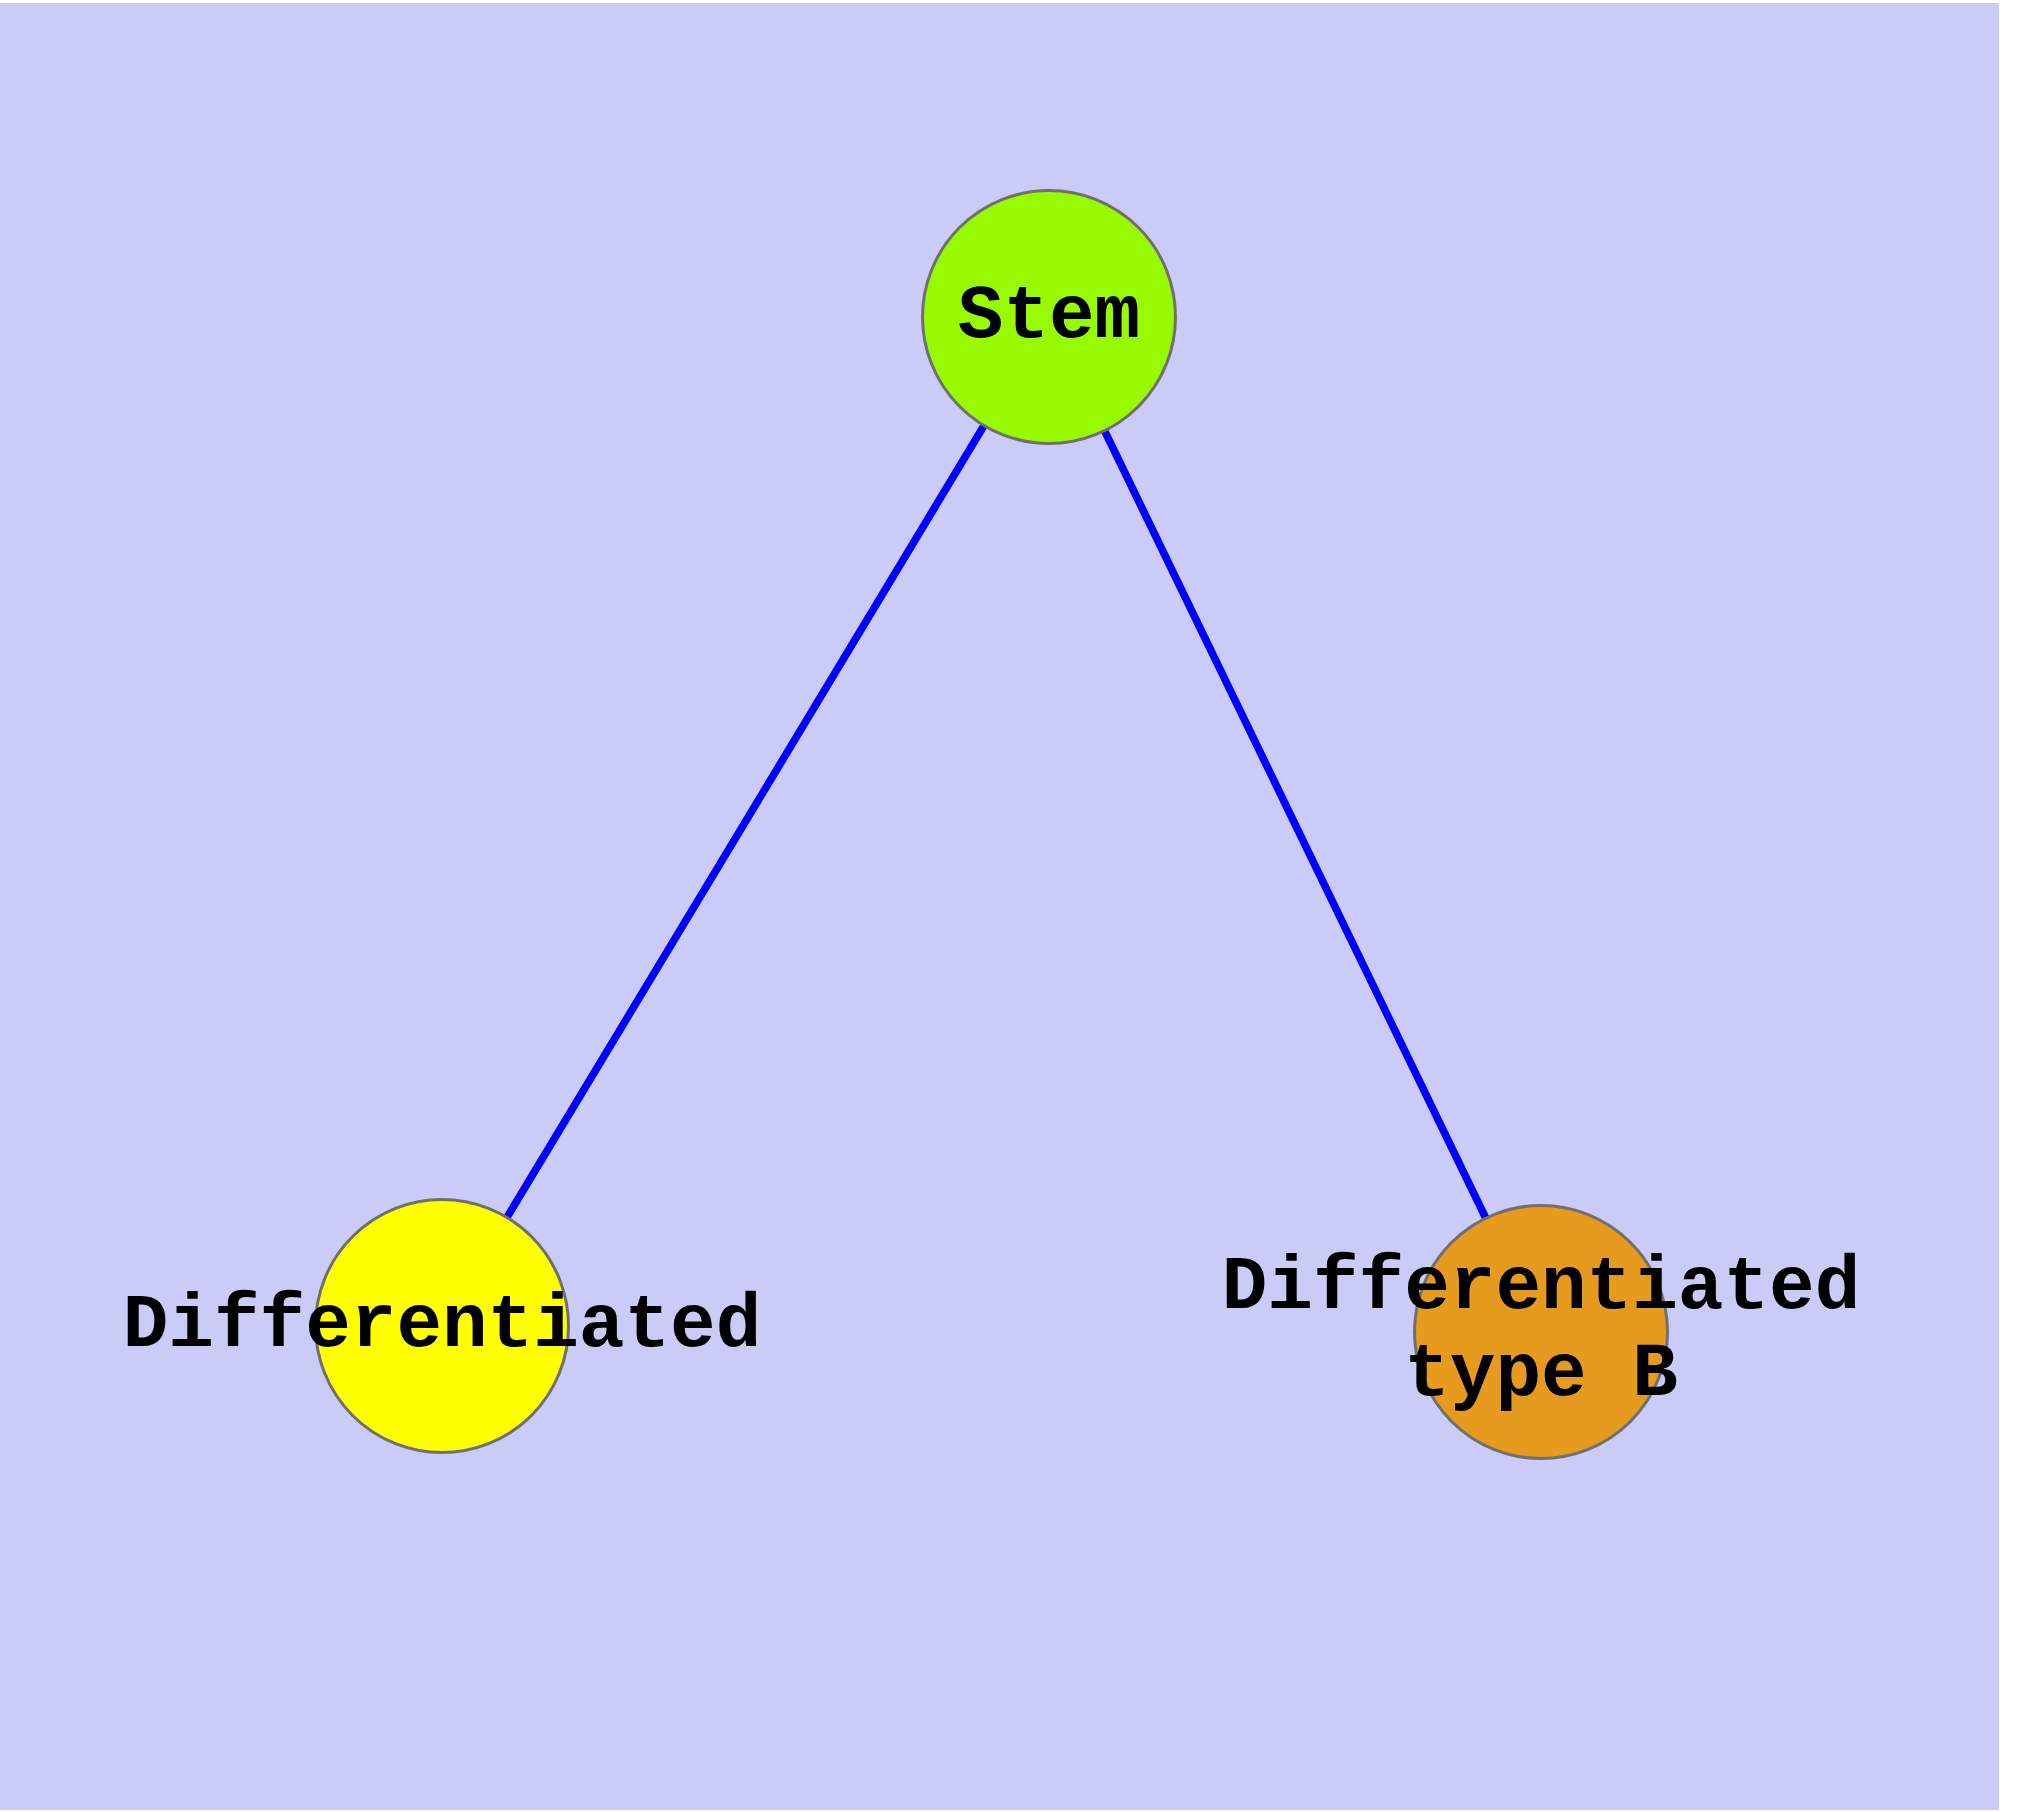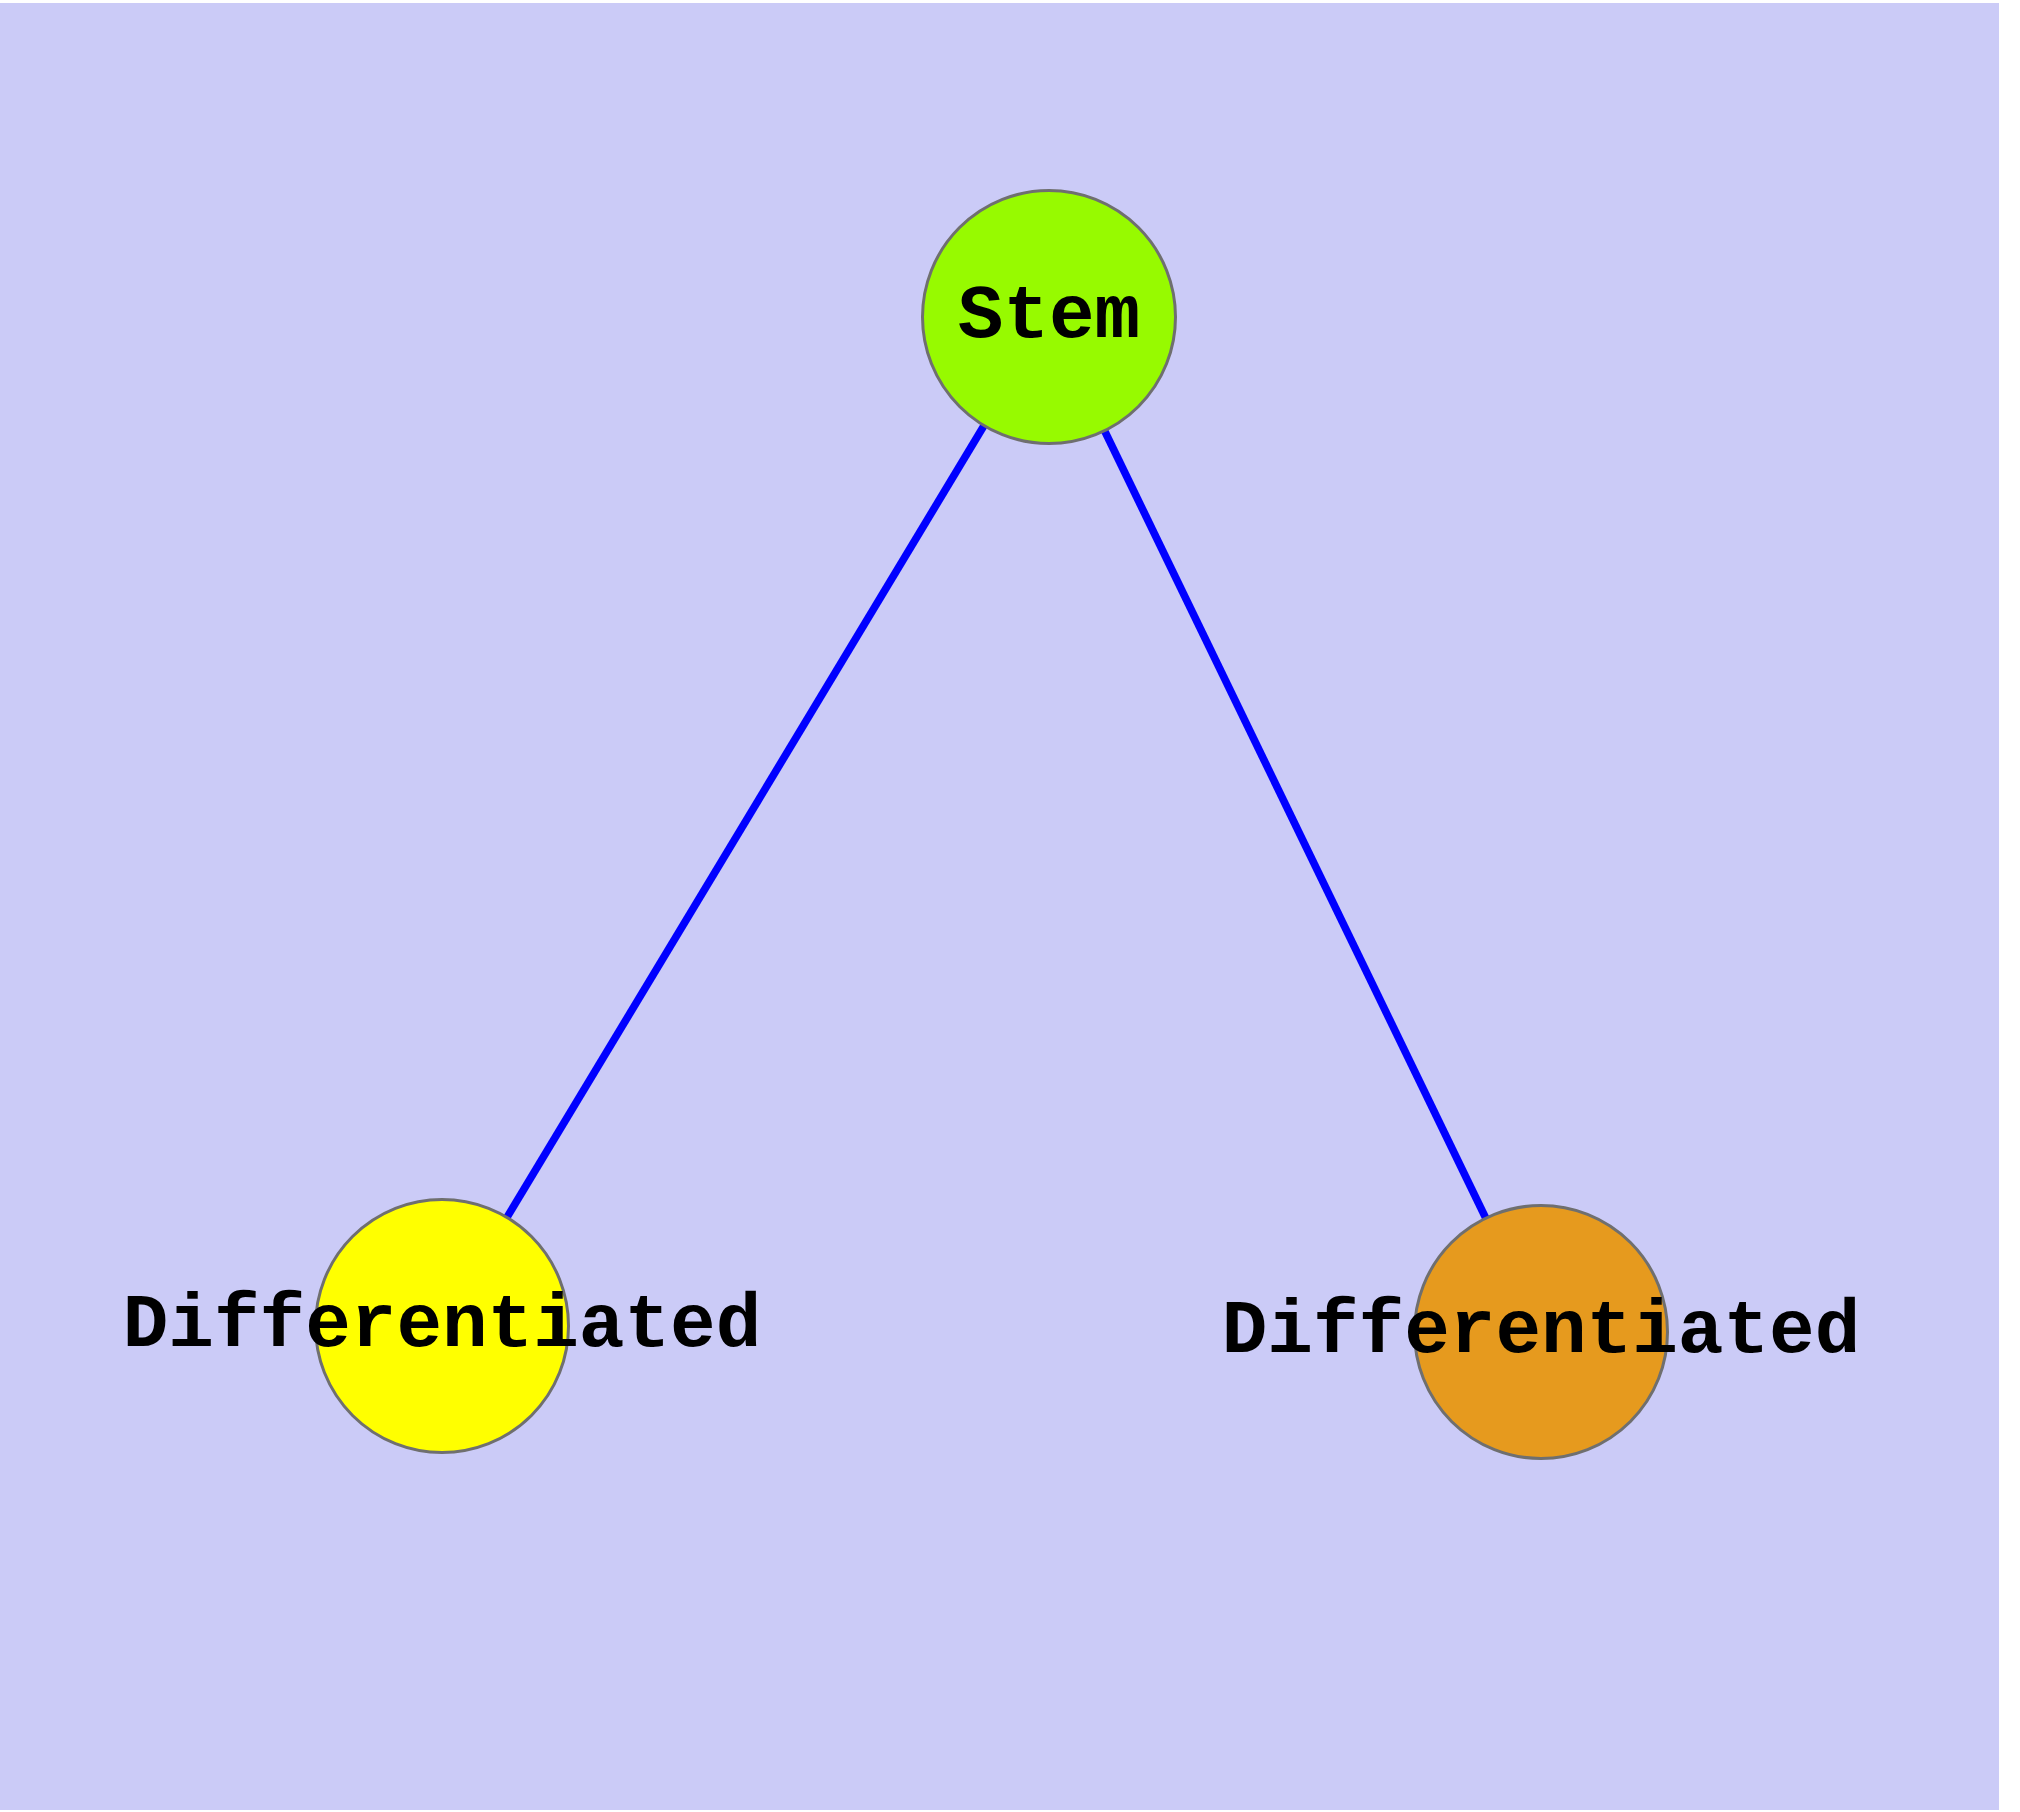--- a/index.html
+++ b/index.html
@@ -74,20 +74,21 @@
 
   <div class="node node-type-a" style="background-color: rgb(255, 255, 0); border-color: rgb(111, 111, 111);">
     <div class="node-label" style="color: rgb(0, 0, 0);">
       <span class="label-line">Differentiated</span>
     </div>
   </div>
 
   <div class="node node-type-b" style="background-color: rgb(230, 154, 30); border-color: rgb(111, 111, 111);">
     <div class="node-label" style="color: rgb(0, 0, 0);">
       <span class="label-line">Differentiated</span>
+      <span class="label-line">type B</span>
     </div>
   </div>
 
   <div class="window-edge window-edge-top" style="background-color: rgb(255, 255, 255);"></div>
   <div class="window-edge window-edge-right" style="background-color: rgb(255, 255, 255);"></div>
   <div class="window-edge window-edge-bottom" style="background-color: rgb(255, 255, 255);"></div>
 
 </div>
 
 

